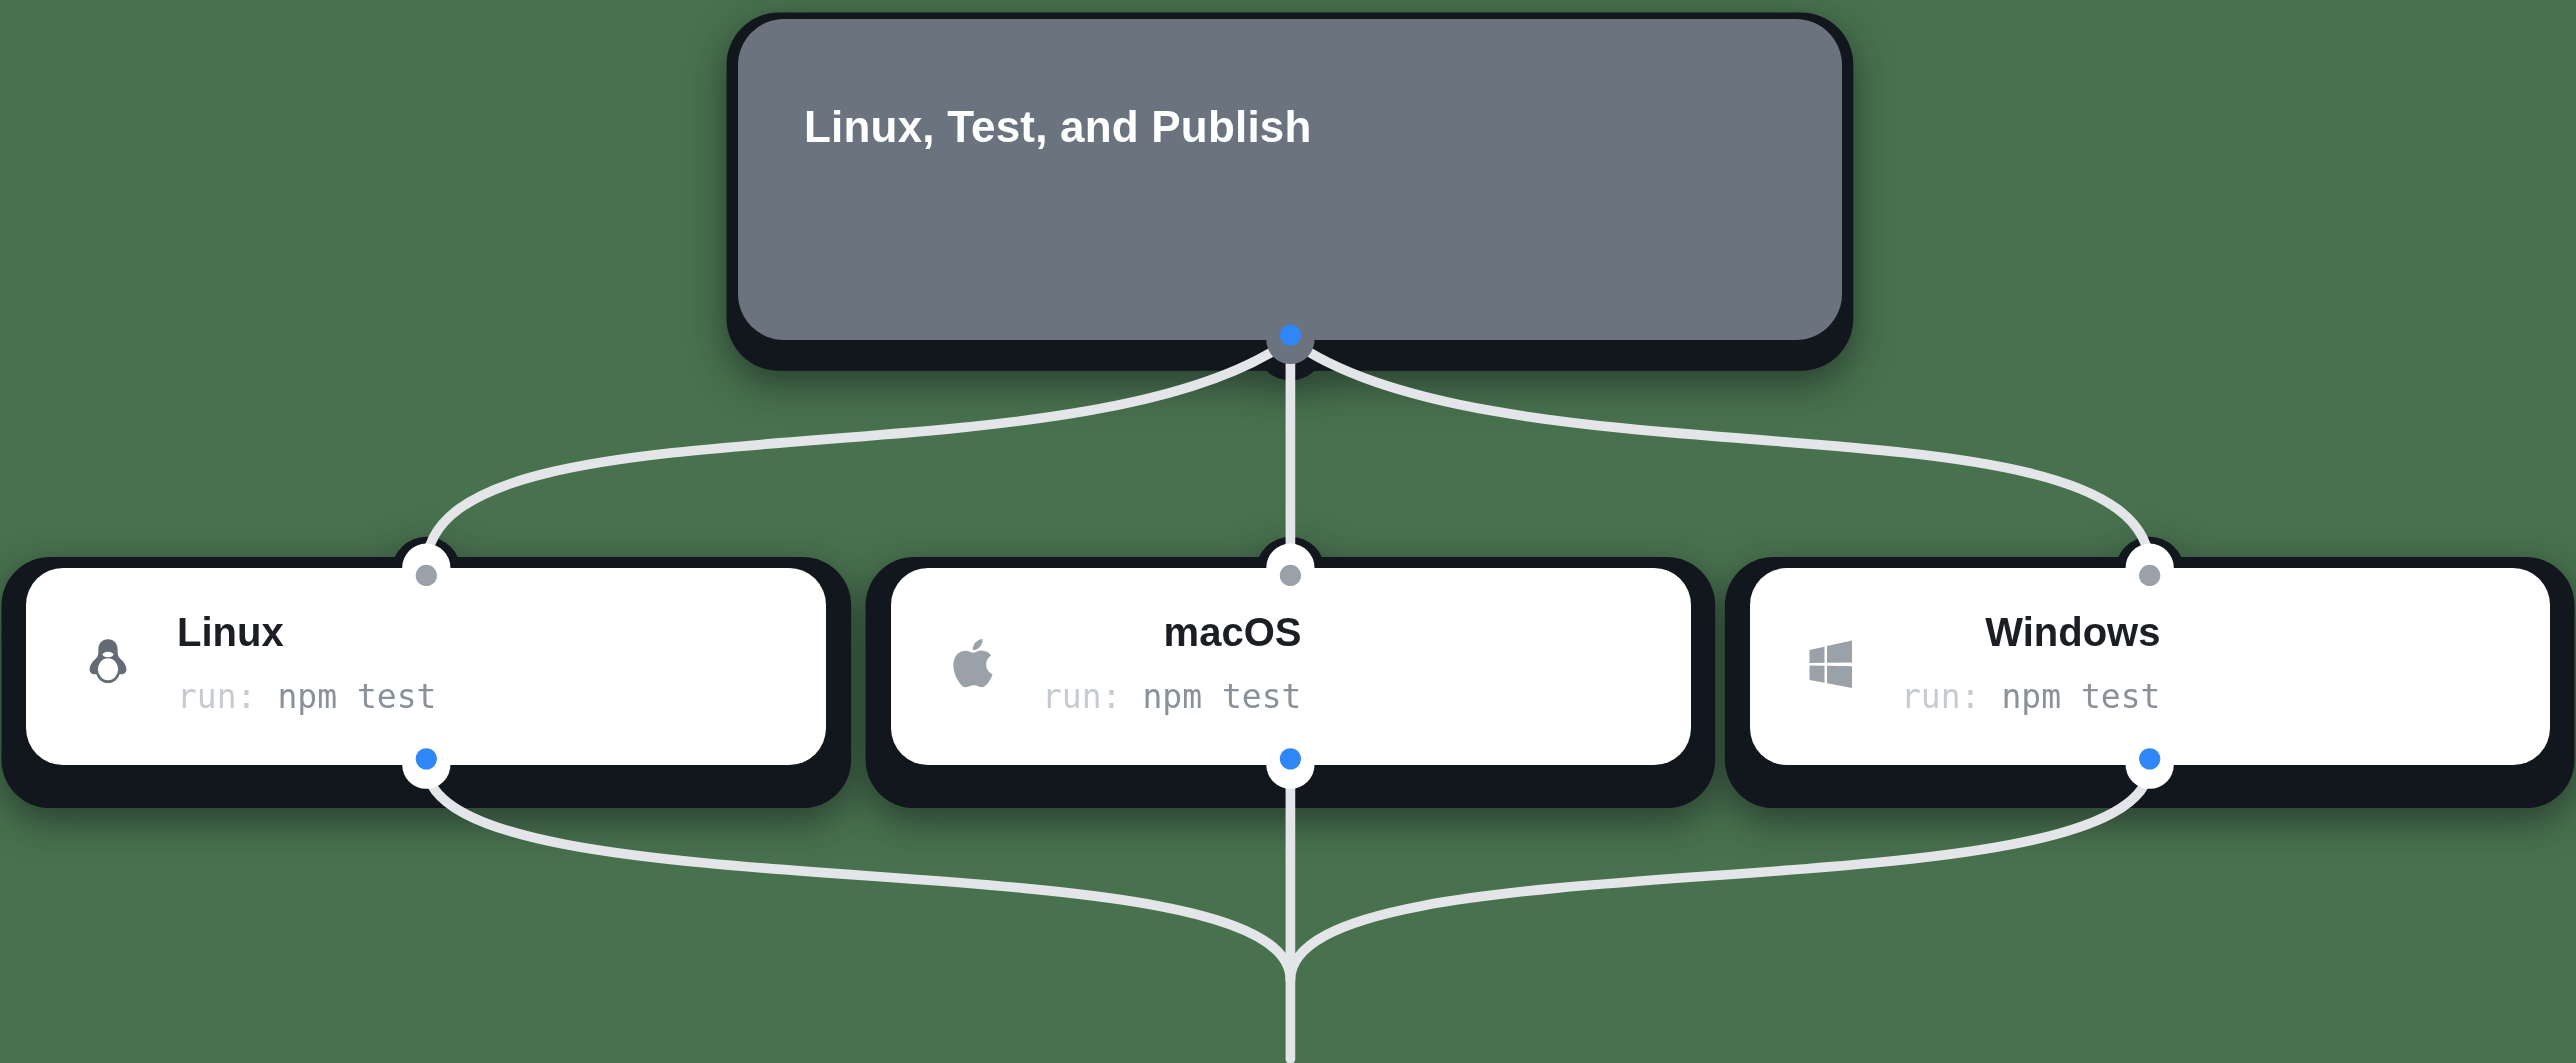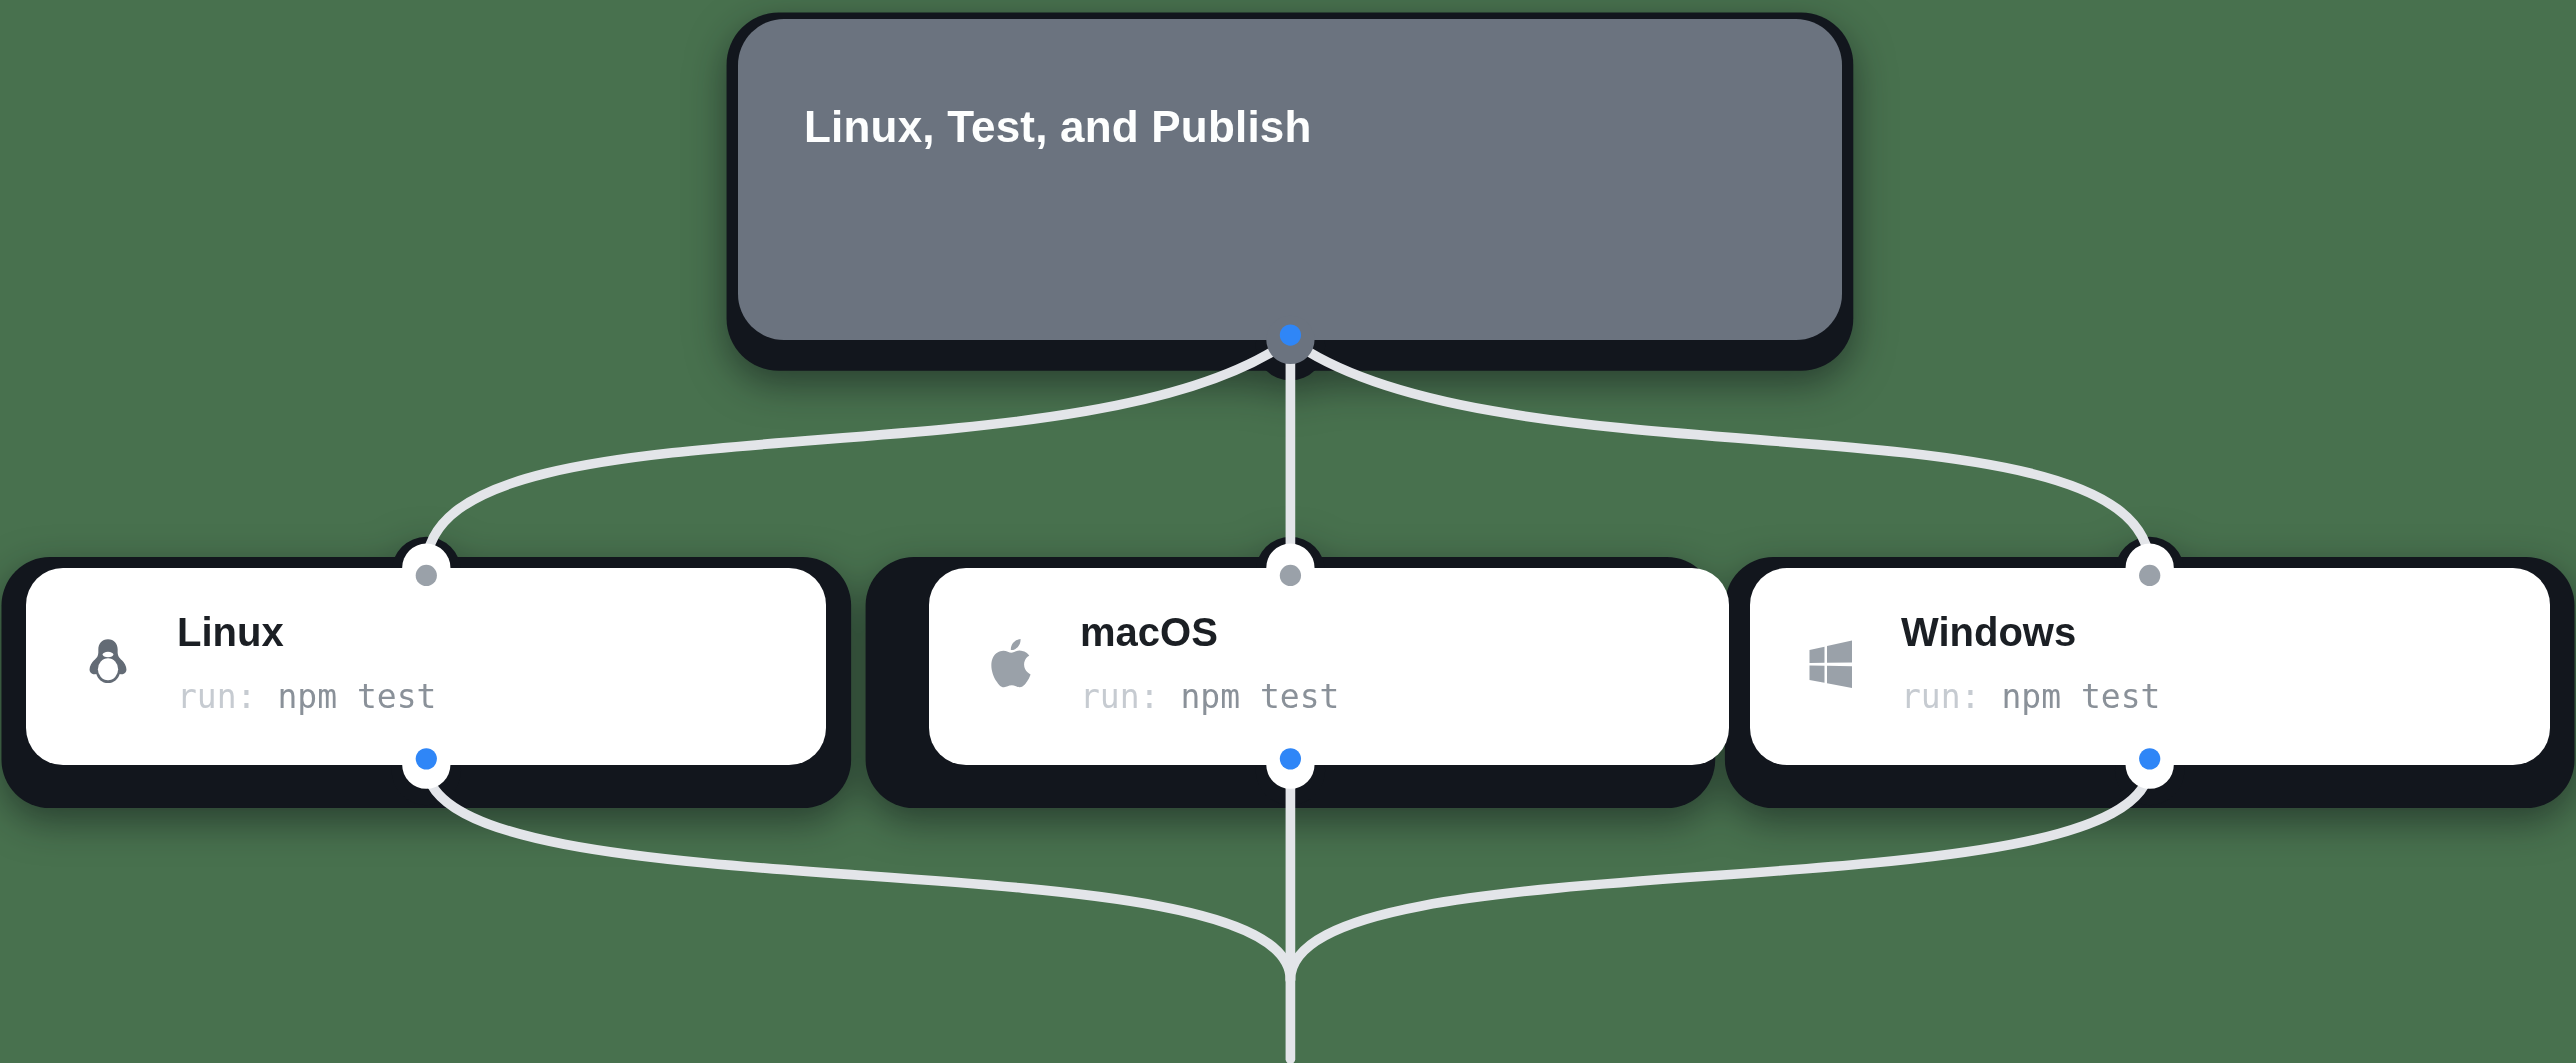--- a/index.html
+++ b/index.html
@@ -43,22 +43,22 @@
     font-size: 33px;
   }
 
   
   .job-card {
     top: 568px;
     width: 800px; height: 197px;
     border-radius: 37px;
   }
   .job-card.linux   { left: 26px; }
-  .job-card.macos   { left: 929px; }
-  .job-card.windows { left: 1750px; }
+  .job-card.macos   { left: 891px; text-align: right; }
+  .job-card.windows { left: 1750px; text-align: right; }
 
   .job-content {
     display: flex; align-items: center; height: 100%;
     padding: 0 39px 0 48px; gap: 35px;
     transform: translateY(-3.9px);
   }
   .job-icon { flex: none; width: 68px; display: flex; justify-content: center; align-items: center; }
   .job-title { font-size: 40px; font-weight: 600; line-height: 1.1; }
   .job-run {
     margin-top: 23px;

